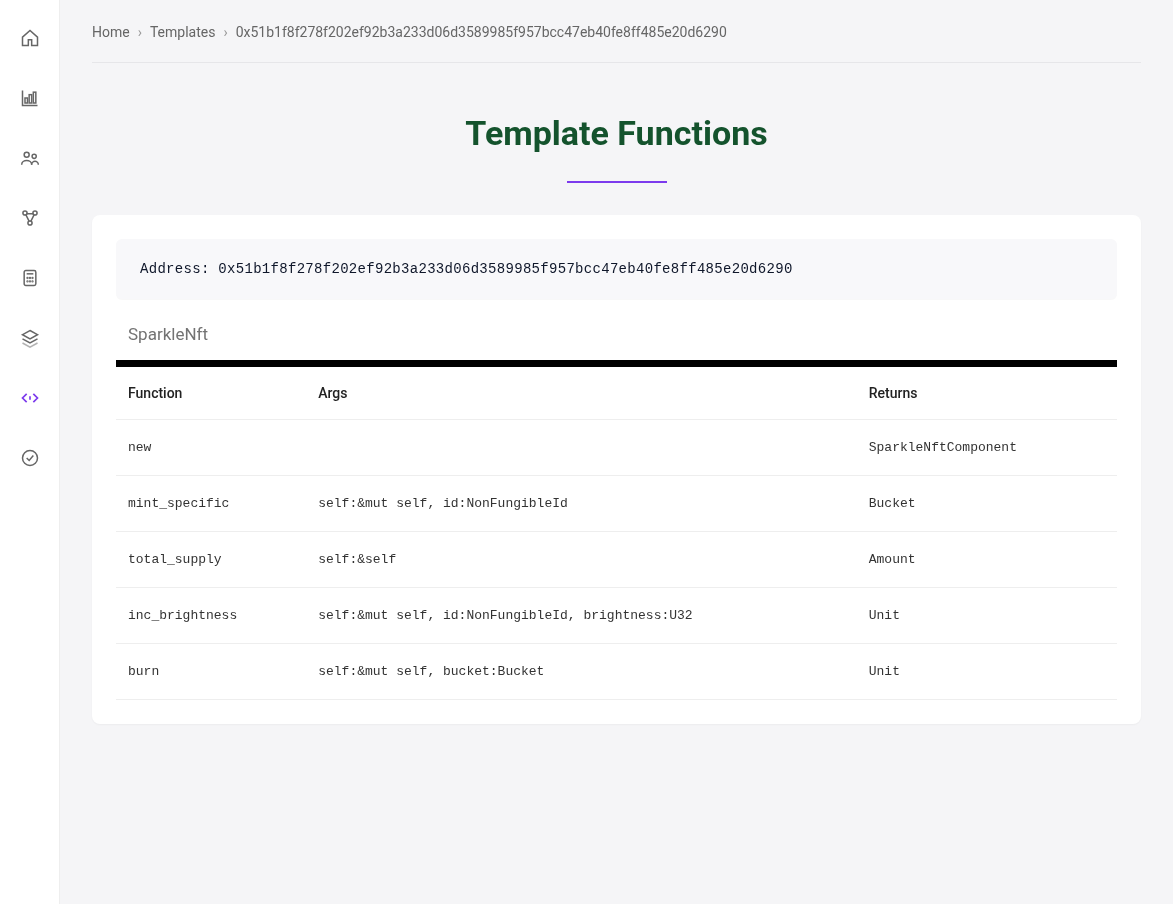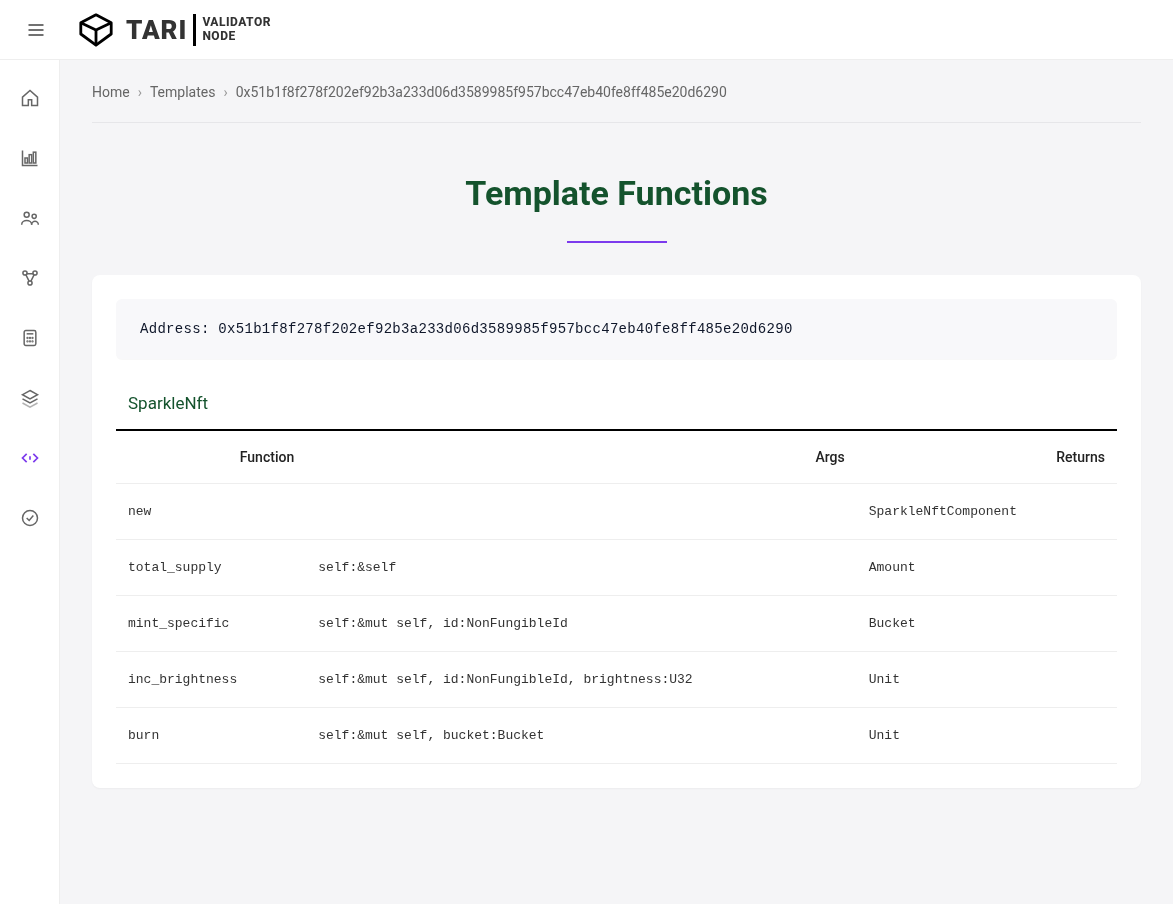--- a/index.html
+++ b/index.html
@@ -150,78 +150,52 @@
       padding: 22px 24px;
       font-family: 'Courier New', Courier, monospace;
       font-size: 14px;
       color: #0f172a;
       letter-spacing: 0.3px;
       box-shadow: 0 1px 1px rgba(0,0,0,0.03);
     }
     .template-name {
       font-size: 17px;
       font-weight: 400;
-      color: #14532d;
-      margin-top: 34px;
+      color: #737373;
+      margin-top: 25px;
       padding: 0 12px 16px;
     }
     .table {
       width: 100%;
       border-collapse: collapse;
     }
     .table thead th {
-      text-align: right;
+      text-align: left;
       font-weight: 500;
       font-size: 14px;
       color: #222;
       padding: 18px 12px;
-      border-top: 2px solid #000000;
+      border-top: 7px solid #000000;
       border-bottom: 1px solid #eee;
     }
     .table tbody td {
       padding: 20px 12px;
       font-family: 'Courier New', Courier, monospace;
       font-size: 13px;
       color: #333;
       border-bottom: 1px solid #eee;
     }
     .col-fn { width: 19%; }
     .col-args { width: 55%; }
     .col-ret { width: 26%; }
   </style>
 </head>
 <body>
 
 <div class="app">
-  <div class="topbar">
-    <div class="menu-btn">
-      <svg width="20" height="20" viewBox="0 0 24 24" fill="none" stroke="currentColor" stroke-width="2">
-        <line x1="3" y1="6" x2="21" y2="6"></line>
-        <line x1="3" y1="12" x2="21" y2="12"></line>
-        <line x1="3" y1="18" x2="21" y2="18"></line>
-      </svg>
-    </div>
-    <div class="logo">
-      <svg class="logo-icon" viewBox="0 0 100 100">
-        <g fill="none" stroke="#000" stroke-width="7" stroke-linejoin="round">
-          <path d="M50 12 L88 32 L88 60 L50 88 L12 60 L12 32 Z"></path>
-          <path d="M12 32 L50 50 L88 32"></path>
-          <path d="M50 50 L50 88"></path>
-        </g>
-      </svg>
-      <div class="logo-text">
-        <span class="logo-text-main">TARI</span>
-        <div class="logo-text-bar"></div>
-        <div class="logo-text-sub">
-          <span>VALIDATOR</span>
-          <span>NODE</span>
-        </div>
-      </div>
-    </div>
-  </div>
 
   <div class="body">
     <div class="sidebar">
       <div class="sidebar-item">
         <svg width="20" height="20" viewBox="0 0 24 24" fill="none" stroke="currentColor" stroke-width="1.8">
             <path d="M3 11 L12 3 L21 11 V21 H14 V14 H10 V21 H3 Z"></path>
           </svg>
       </div>
       <div class="sidebar-item">
         <svg width="20" height="20" viewBox="0 0 24 24" fill="none" stroke="currentColor" stroke-width="1.8">
@@ -311,30 +285,30 @@
               <th class="col-ret">Returns</th>
             </tr>
           </thead>
           <tbody>
             <tr>
               <td>new</td>
               <td></td>
               <td>SparkleNftComponent</td>
             </tr>
             <tr>
+              <td>mint_specific</td>
+              <td>self:&amp;mut self, id:NonFungibleId</td>
+              <td>Bucket</td>
+            </tr>
+            <tr>
               <td>total_supply</td>
               <td>self:&amp;self</td>
               <td>Amount</td>
             </tr>
             <tr>
-              <td>mint_specific</td>
-              <td>self:&amp;mut self, id:NonFungibleId</td>
-              <td>Bucket</td>
-            </tr>
-            <tr>
               <td>inc_brightness</td>
               <td>self:&amp;mut self, id:NonFungibleId, brightness:U32</td>
               <td>Unit</td>
             </tr>
             <tr>
               <td>burn</td>
               <td>self:&amp;mut self, bucket:Bucket</td>
               <td>Unit</td>
             </tr>
           </tbody>

